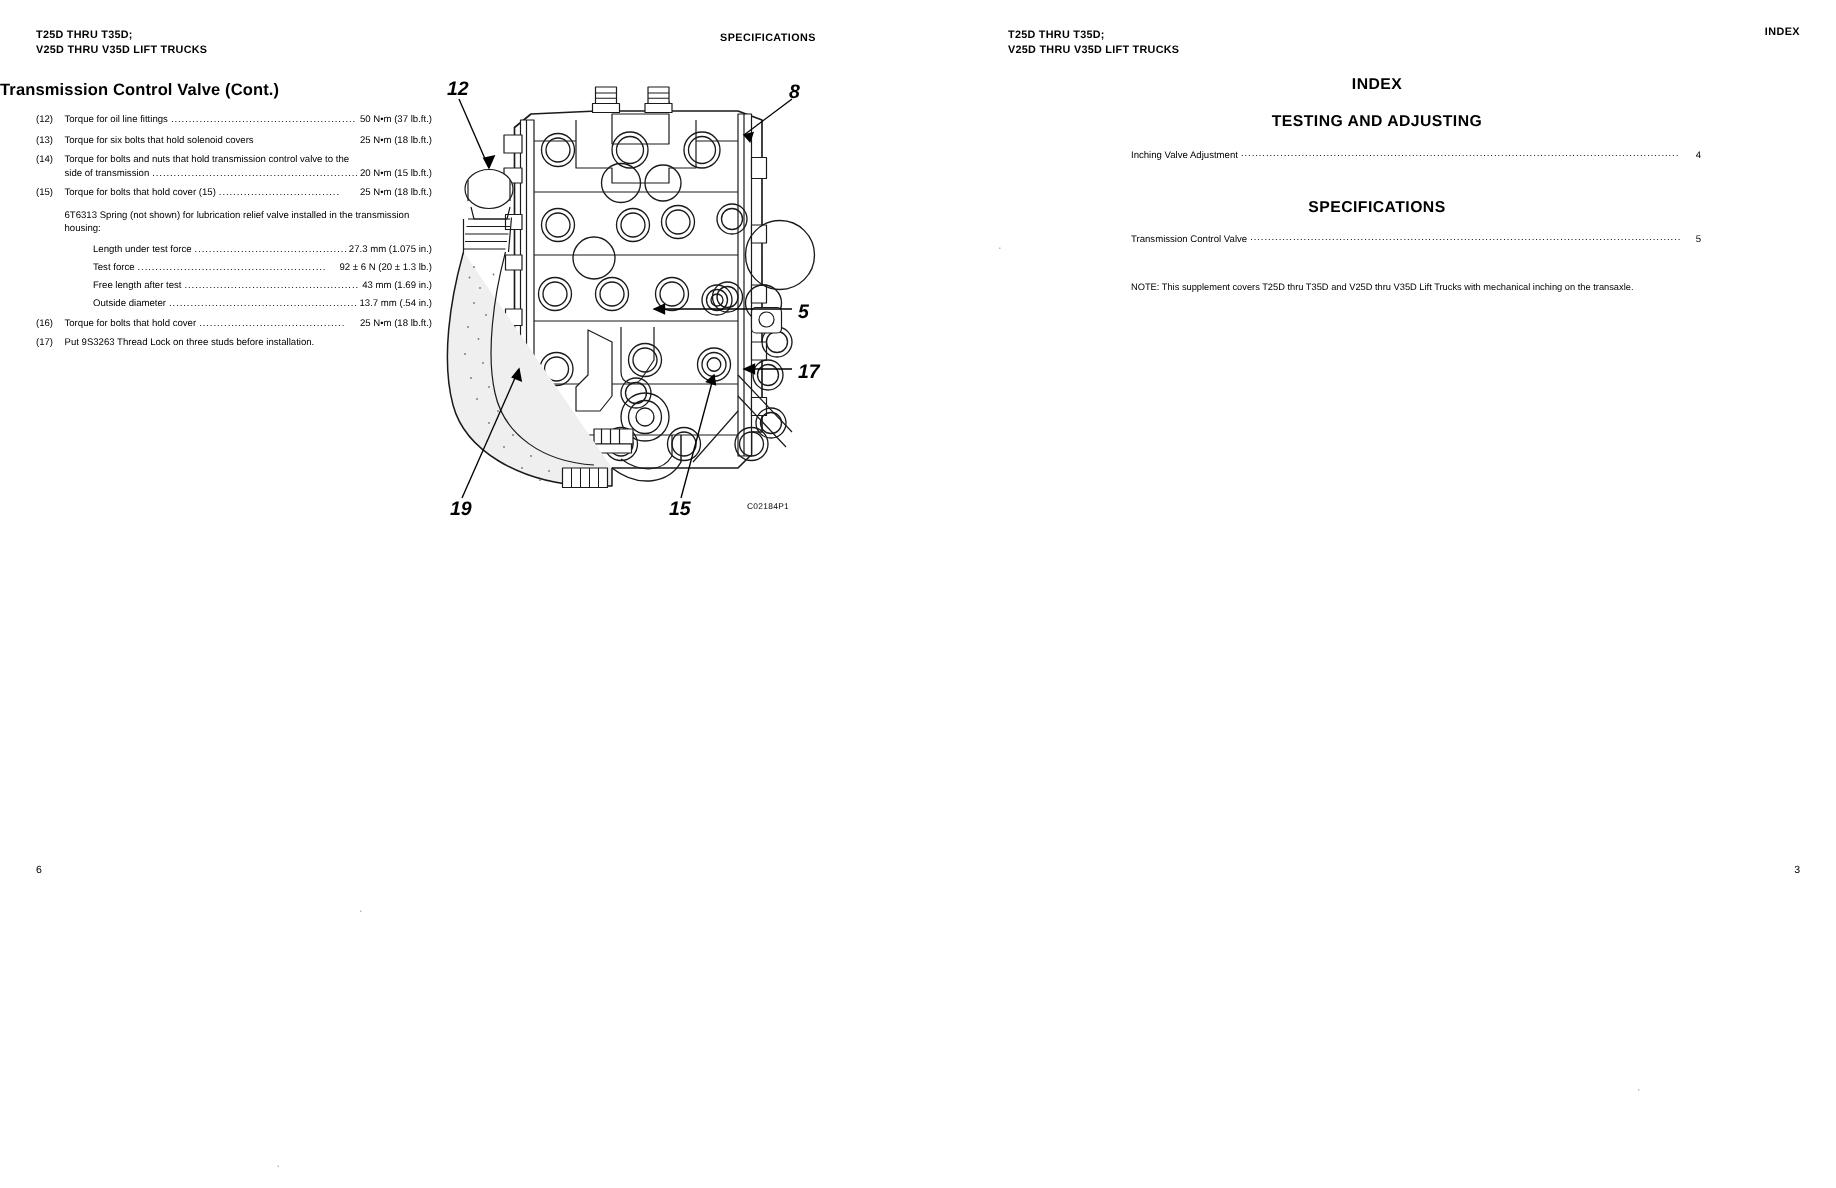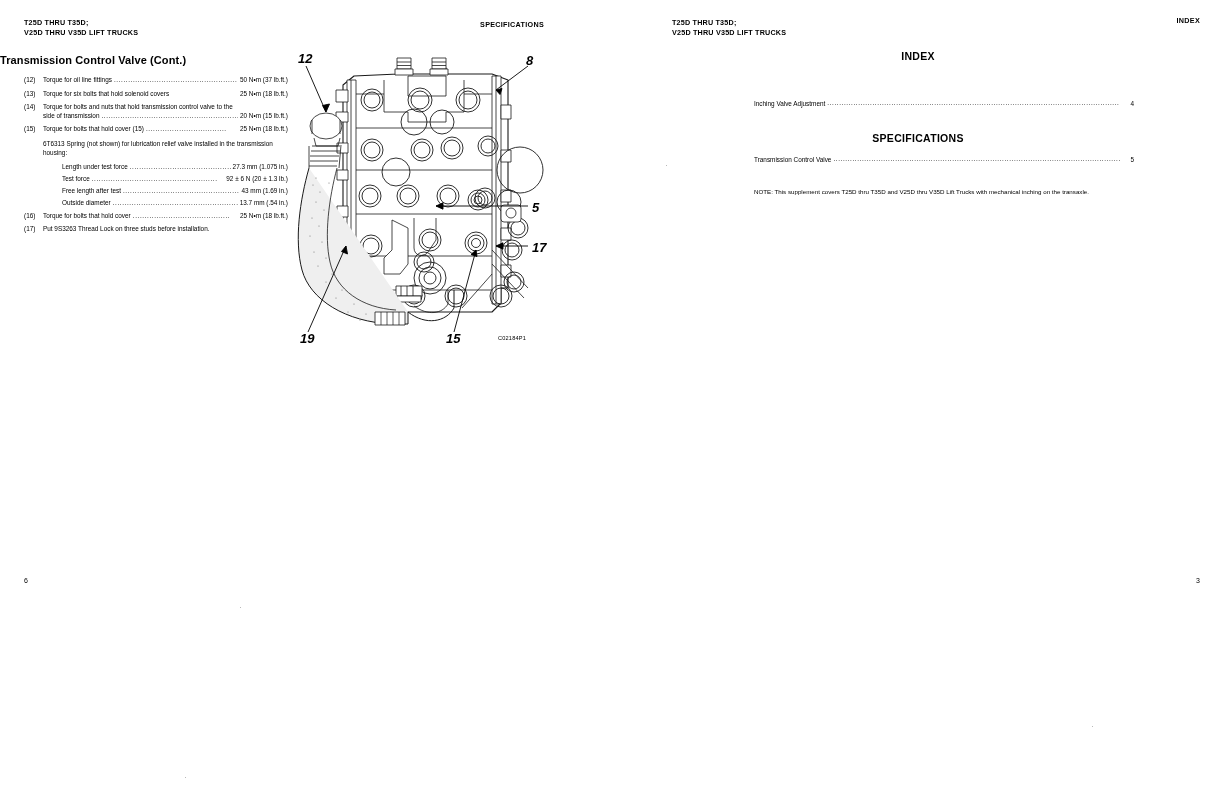--- a/index.html
+++ b/index.html
@@ -508,20 +508,21 @@
 
 <div class="page page-right">
 
   <div class="runhead-model" style="left:60px; top:18px;">T25D THRU T35D;
 V25D THRU V35D LIFT TRUCKS</div>
 
   <div class="runhead-section" style="right:24px; top:16px;">INDEX</div>
 
   <div class="index-title">INDEX</div>
 
+  <div class="index-subtitle" style="top:75px;">TESTING AND ADJUSTING</div>
 
   <div class="index-entry" style="left:142px; top:99px; width:380px;">
     <span class="entry-label">Inching Valve Adjustment</span>
     <span class="leaders">............................................................................................................................................................</span>
     <span class="entry-page">4</span>
   </div>
 
   <div class="index-subtitle" style="top:132px;">SPECIFICATIONS</div>
 
   <div class="index-entry" style="left:142px; top:155px; width:380px;">

